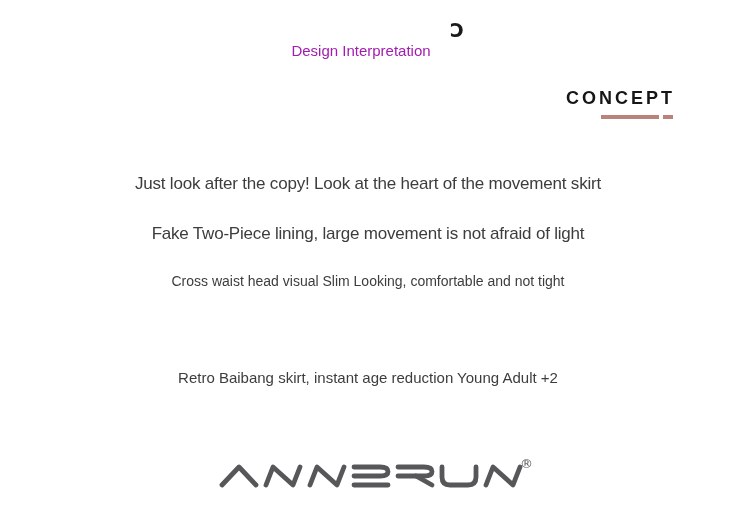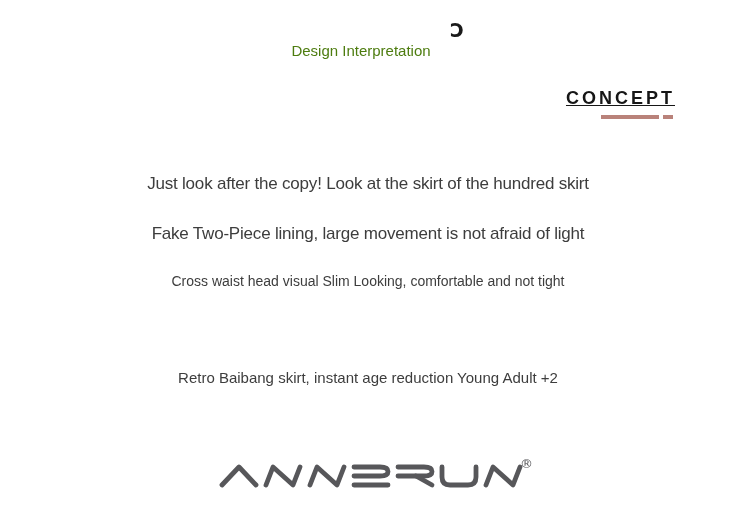--- a/index.html
+++ b/index.html
@@ -26,33 +26,32 @@
   }
 
   .subtitle {
     position: absolute;
     left: 0;
     top: 43px;
     width: 722px;
     text-align: center;
     font-size: 15px;
     line-height: 16px;
-    color: #4d7c0f;
+    color: #a21caf;
   }
 
   .concept {
     position: absolute;
     top: 88px;
     right: 75px;
     font-size: 18px;
     line-height: 20px;
     font-weight: 700;
     letter-spacing: 3px;
     color: #161616;
-    text-decoration: underline;
   }
   .concept-underline {
     position: absolute;
     top: 115px;
     right: 77px;
     display: flex;
     gap: 4px;
     align-items: center;
   }
   .bar { height: 4px; background: #b9827a; }
@@ -93,21 +92,21 @@
 
   <div class="subtitle">Design Interpretation</div>
 
   <div class="concept">CONCEPT</div>
 
   <div class="concept-underline">
     <span class="bar bar-long"></span>
     <span class="bar bar-short"></span>
   </div>
 
-  <div class="feature f1">Just look after the copy! Look at the skirt of the hundred skirt</div>
+  <div class="feature f1">Just look after the copy! Look at the heart of the movement skirt</div>
   <div class="feature f2">Fake Two-Piece lining, large movement is not afraid of light</div>
   <div class="feature f3">Cross waist head visual Slim Looking, comfortable and not tight</div>
   <div class="feature f5">Retro Baibang skirt, instant age reduction Young Adult +2</div>
 
   <div class="logo">
     <span class="visually-hidden">ANNERUN</span>
     <svg width="330" height="50" viewBox="0 0 330 50">
       <g fill="none" stroke="#57575a" stroke-width="4.8" stroke-linecap="round" stroke-linejoin="round">
 
         <path d="M8,38 L25,20 L42,38"></path>

